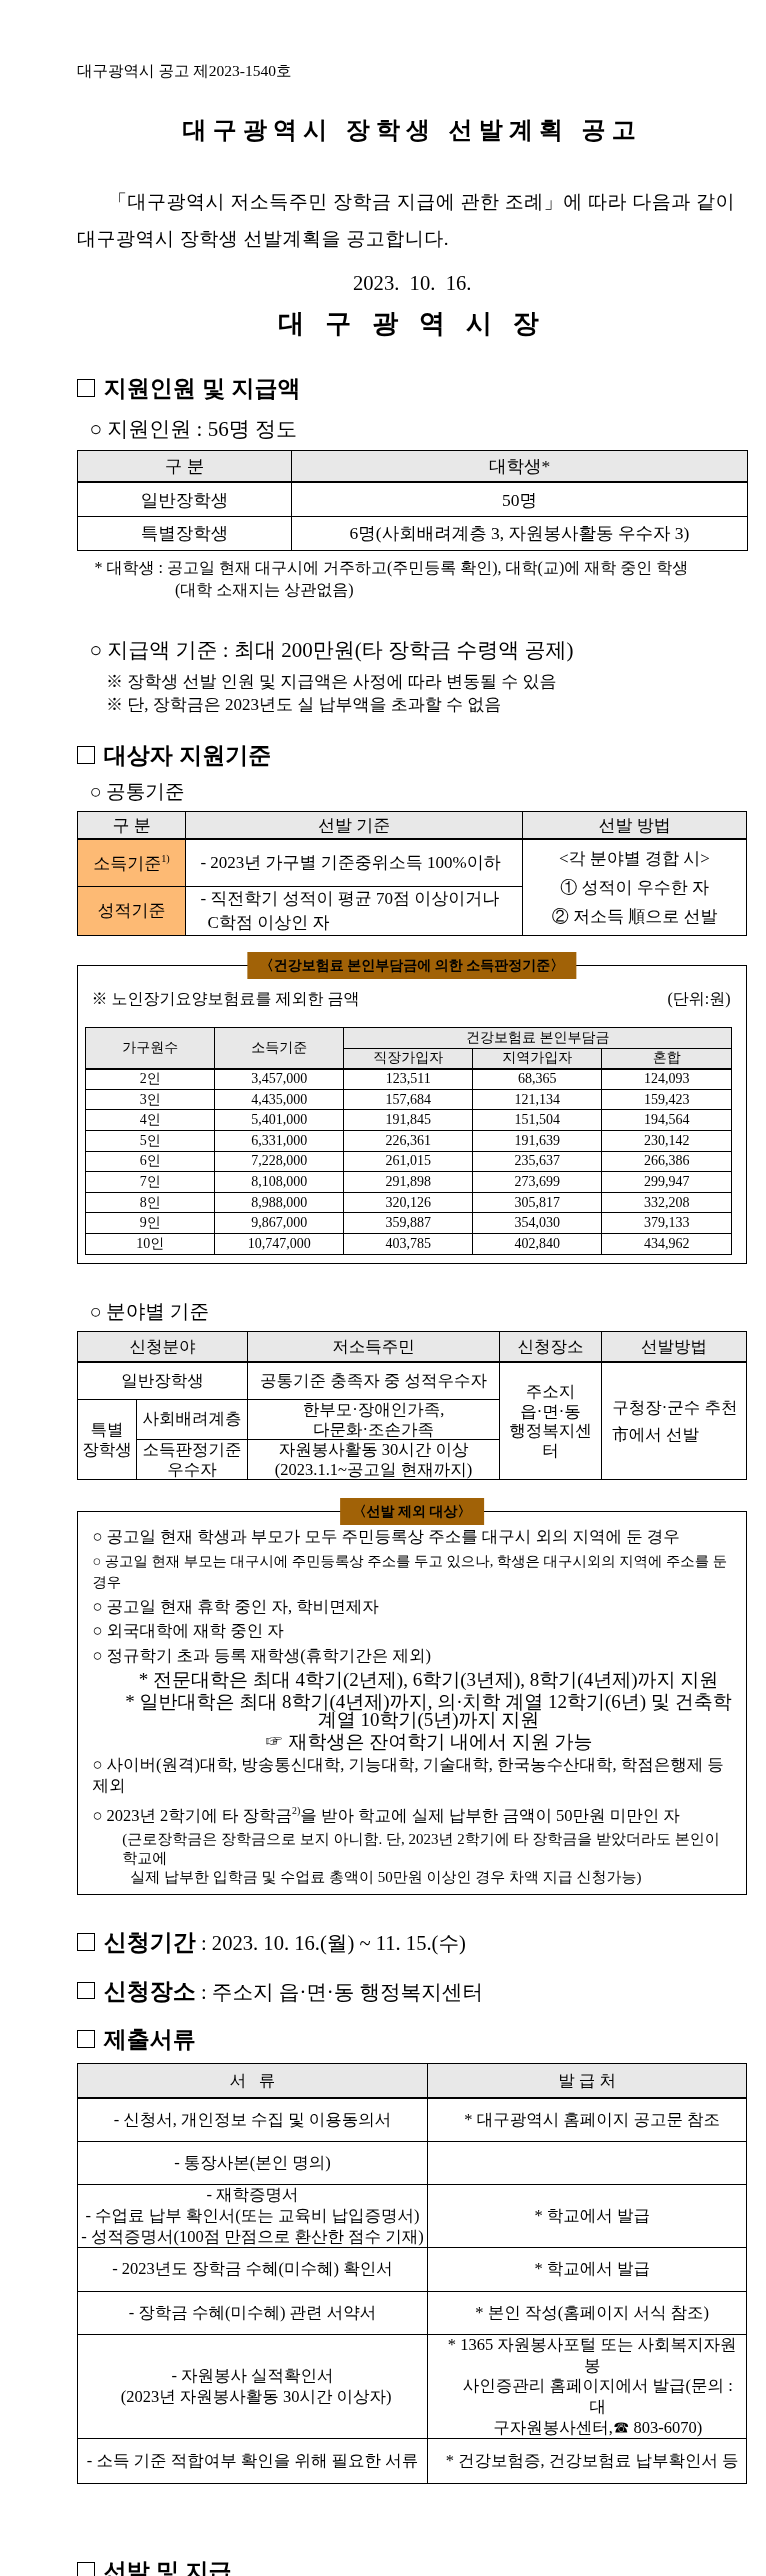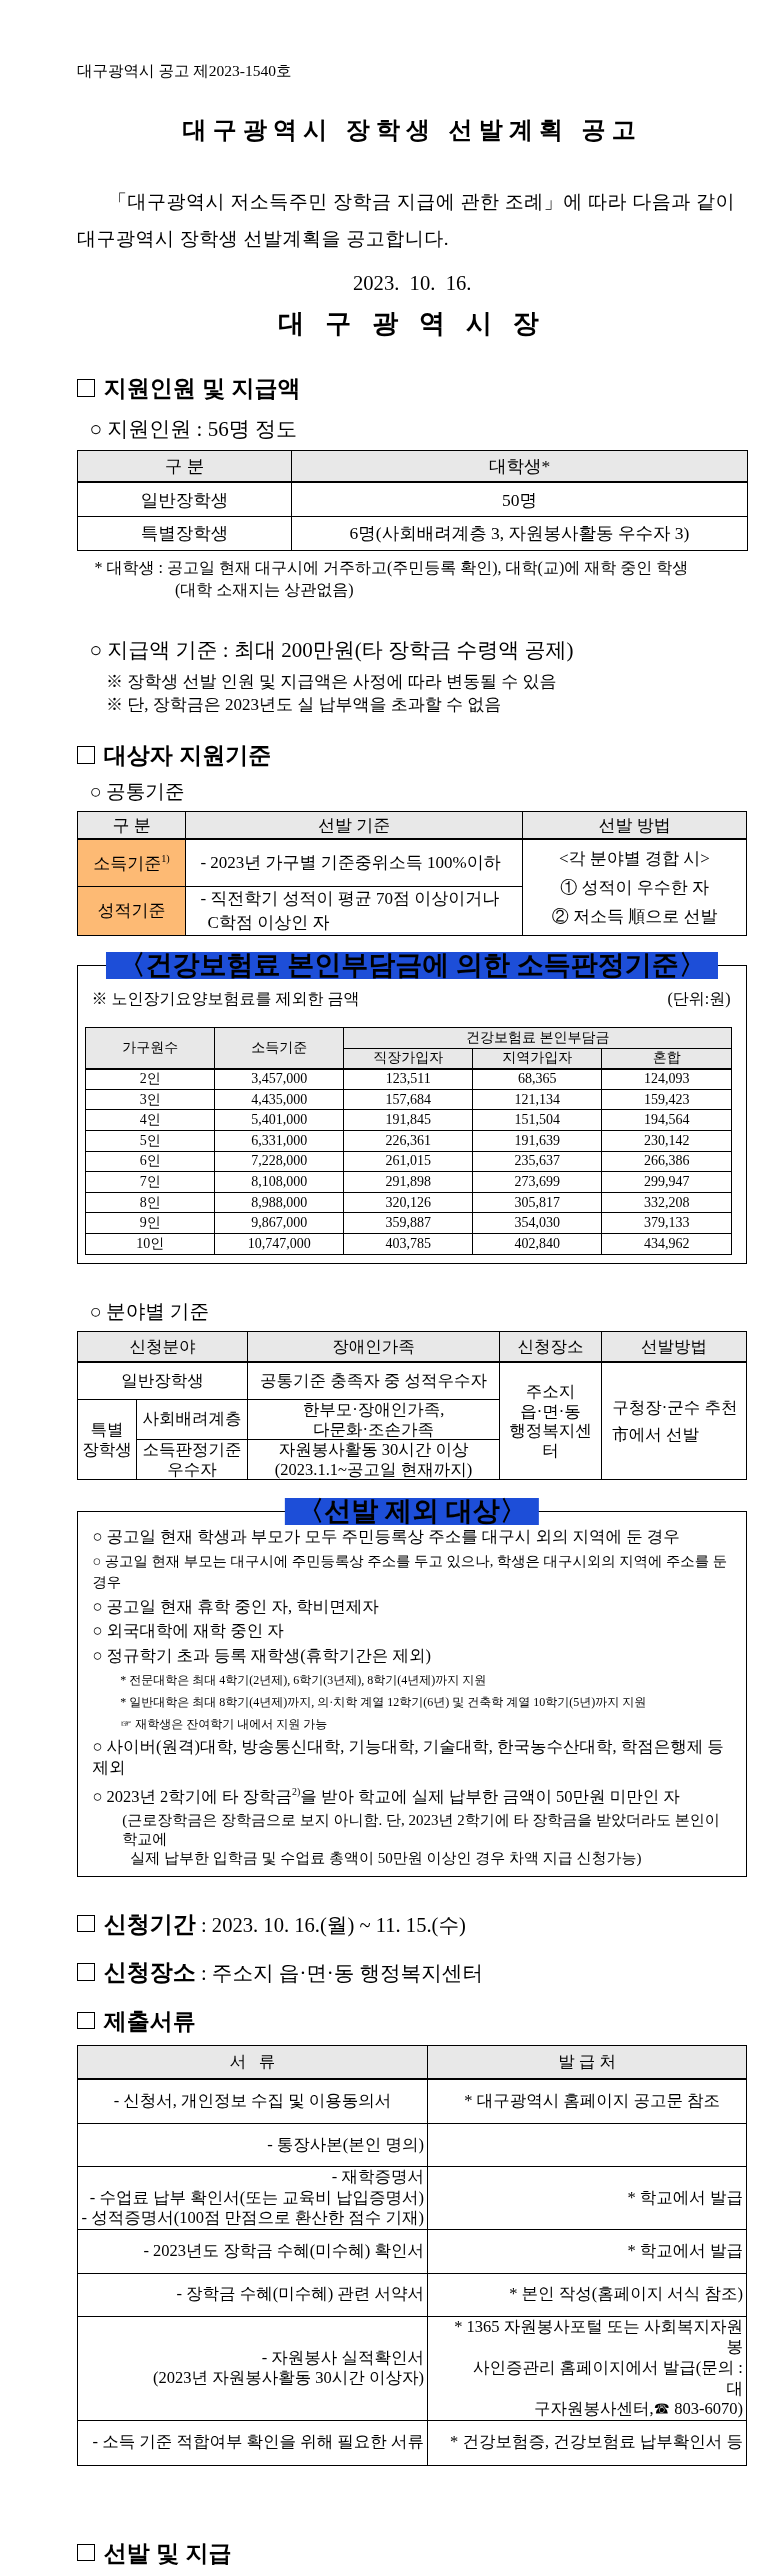--- a/index.html
+++ b/index.html
@@ -59,22 +59,22 @@
   .t2 td.gray { background:#fdba74; }
   .t2 td.crit { text-align:left; padding-left:14.4px; line-height:24px; }
   .t2 .row-income td { height:47px; }
   .t2 .row-grade td { height:49px; }
   .t2 td.method { line-height:29px; }
 
   
   .box { position:relative; border:1px solid #000; box-sizing:border-box; width:670px; }
   .box-title {
     position:absolute; top:-14px; left:50%; transform:translateX(-50%);
-    background:#1d4ed8; padding:0 12.4px; white-space:nowrap;
-    font-size:27px; font-weight:bold; line-height:27px;
+    background:#a16207; padding:0 12.4px; white-space:nowrap;
+    font-size:14px; font-weight:bold; line-height:27px;
   }
   .health-box { margin-top:29px; padding:20.6px 15.5px 8.2px 7.2px; }
   .hb-note-row { display:flex; justify-content:space-between; font-size:16px; line-height:23px; padding-left:6.2px; }
 
   .th-tbl { margin-top:17.5px; width:645px; font-size:14px; }
   .th-tbl th { background:#e8e8e8; height:20.6px; }
   .th-tbl thead tr:last-child th, .th-tbl thead th[rowspan] { border-bottom:2.6px double #000; }
   .th-tbl td { height:20.6px; }
 
   
@@ -84,42 +84,42 @@
   .t3 td { line-height:20.6px; }
   .t3 .row1 td { height:37px; }
   .t3 .row2 td { height:39px; }
   .t3 .row3 td { height:40px; }
   .t3 td.method-cell { text-align:left; padding-left:10.3px; line-height:27px; }
 
   
   .excl-box { margin-top:31px; padding:14.4px 9.3px 7.2px 10.3px; }
   .ex-item { font-size:16.5px; line-height:20.6px; margin-bottom:4.1px; padding-left:4.1px; }
   .ex-item.small { font-size:14.4px; }
-  .ex-sub { font-size:12px; line-height:18.5px; margin-bottom:3.6px; padding-left:32px; }
+  .ex-sub { font-size:19px; line-height:18.5px; margin-bottom:3.6px; padding-left:32px;text-align:center; }
   .ex-note { font-size:15px; line-height:19px; padding-left:34px; }
   .ex-note2 { font-size:15px; line-height:19px; padding-left:42px; }
   sup { font-size:0.6em; }
 
   .mt-support { margin-top:33px; }
   .mt-amount { margin-top:37px; }
   .mt-xnote1 { margin-top:7.2px; }
   .mt-criteria { margin-top:24px; }
   .mt-common { margin-top:9.3px; font-size:19.6px; line-height:24px; }
   .mt-field { margin-top:36px; font-size:19.6px; line-height:24px; }
   .mt-period { margin-top:32px; }
   .mt-place { margin-top:17.5px; }
   .mt-docs { margin-top:17.5px; }
   .mt-selection { margin-top:72px; }
 
   
   .t4 { margin-top:9.3px; width:670px; font-size:16.5px; }
   .t4 th { height:34px; white-space:pre; }
   .t4 td { text-align:left; line-height:20.6px; padding-left:11.3px; }
   .t4 td.ic { padding-left:13.4px; }
-  .t4 tbody tr + tr td { border-top:1px dotted #444;text-align:right; }
+  .t4 tbody tr + tr td { border-top:1px dotted #444; }
   .t4 .r1 td { height:44px; }
   .t4 .r2 td { height:43px; }
   .t4 .r3 td { height:59px; }
   .t4 .r4 td { height:44px; }
   .t4 .r5 td { height:43px; }
   .t4 .r6 td { height:93px; }
   .t4 .r7 td { height:45px; }
 </style>
 </head>
 <body>
@@ -313,21 +313,21 @@
     <colgroup>
         <col style="width:59px">
         <col style="width:111px">
         <col style="width:252px">
         <col style="width:102px">
         <col style="width:145px">
       </colgroup>
     <thead>
       <tr class="hdr">
         <th colspan="2">신청분야</th>
-        <th>장애인가족</th>
+        <th>저소득주민</th>
         <th>신청장소</th>
         <th>선발방법</th>
       </tr>
     </thead>
     <tbody>
       <tr class="row1">
         <td colspan="2">일반장학생</td>
         <td>공통기준 충족자 중 성적우수자</td>
         <td rowspan="3">
           <div class="ln">주소지</div>

